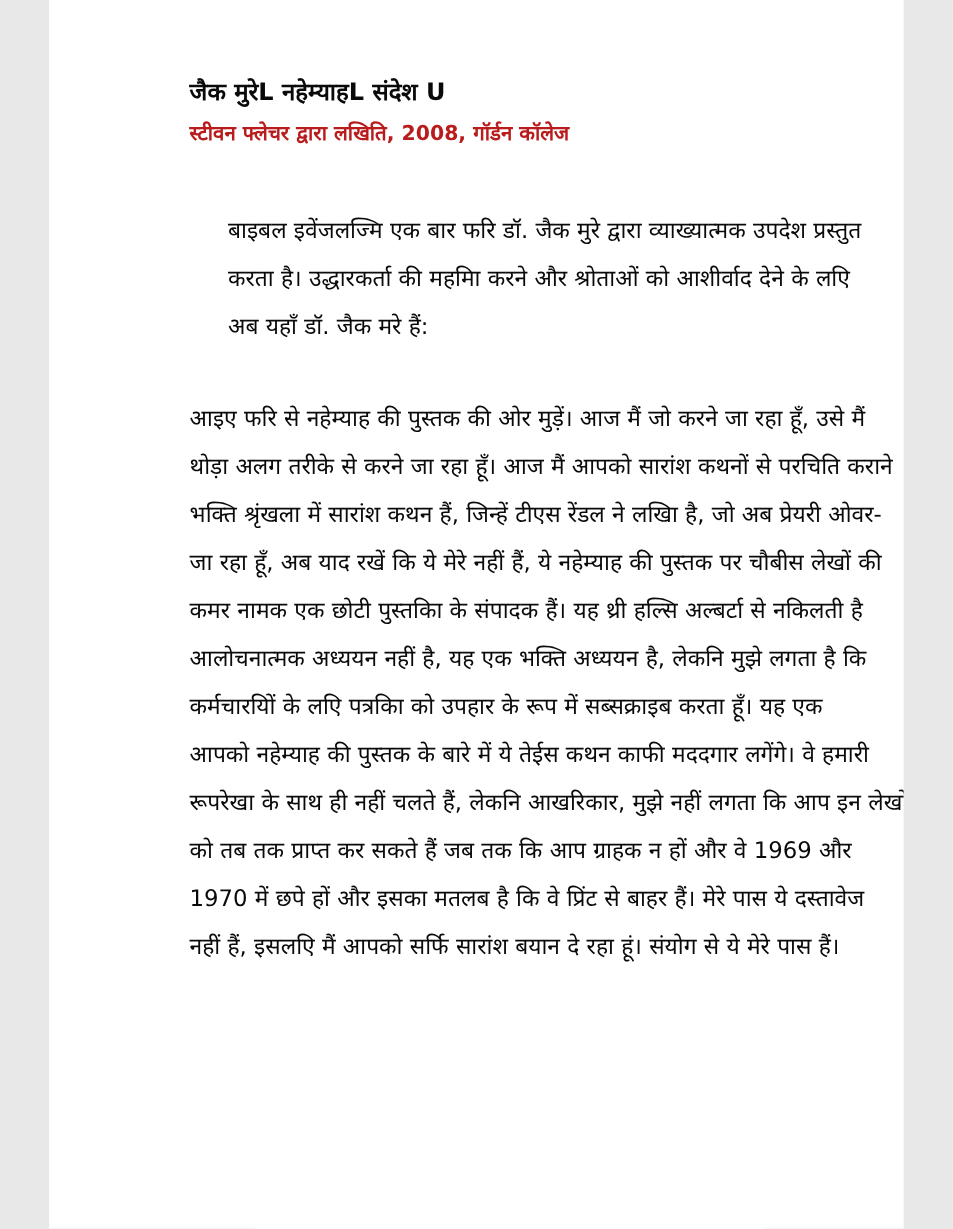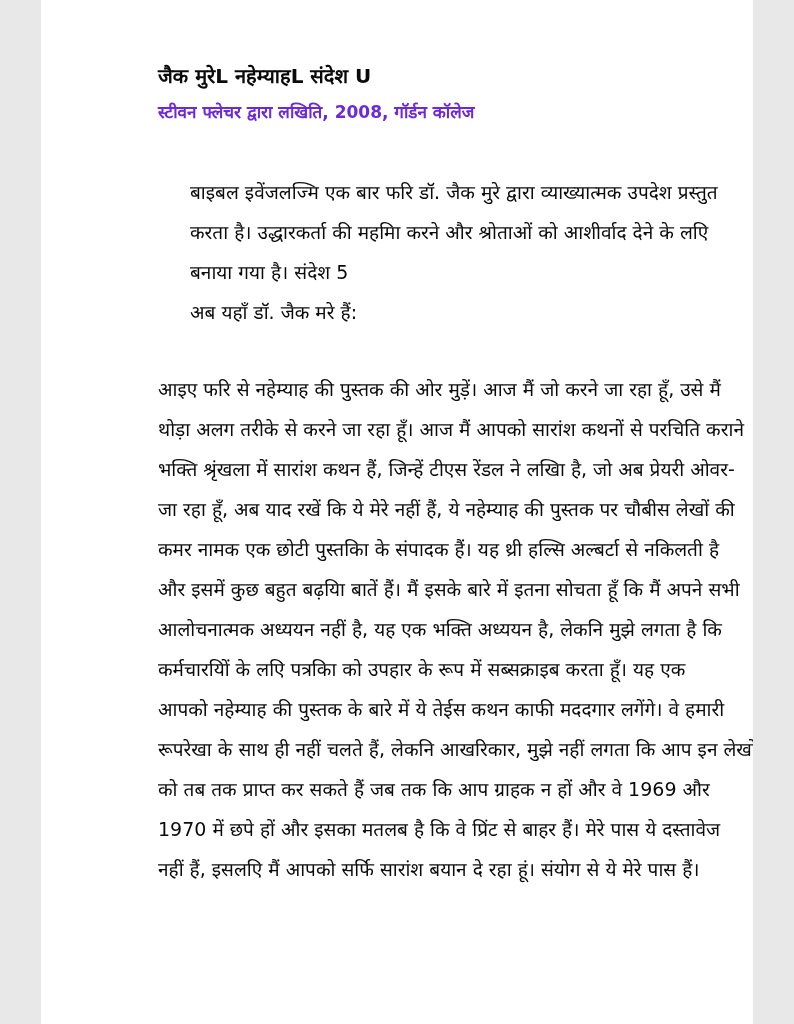--- a/index.html
+++ b/index.html
@@ -29,21 +29,21 @@
     font-weight: 700;
     line-height: 28px;
     margin: 0;
     color: #0a0a0a;
   }
   .doc-byline {
     font-size: 17px;
     font-weight: 700;
     line-height: 24px;
     margin: 10px 0 0 0;
-    color: #6d28d9;
+    color: #b91c1c;
   }
   .intro-paragraph {
     margin-top: 48px;
     margin-left: 32px;
   }
   .body-paragraph {
     margin-top: 37px;
   }
   .text-line {
     font-size: 19px;
@@ -55,30 +55,28 @@
 </head>
 <body>
 
 <div class="page">
   <div class="content">
     <h1 class="doc-title">जैक मुरेL नहेम्याहL संदेश U</h1>
     <h2 class="doc-byline">स्टीवन फ्लेचर द्वारा लखिति, 2008, गॉर्डन कॉलेज</h2>
     <div class="intro-paragraph">
         <div class="text-line">बाइबल इवेंजलज्मि एक बार फरि डॉ. जैक मुरे द्वारा व्याख्यात्मक उपदेश प्रस्तुत</div>
         <div class="text-line">करता है। उद्धारकर्ता की महमिा करने और श्रोताओं को आशीर्वाद देने के लएि</div>
-        <div class="text-line">बनाया गया है। संदेश 5</div>
         <div class="text-line">अब यहाँ डॉ. जैक मरे हैं:</div>
       </div>
     <div class="body-paragraph">
         <div class="text-line">आइए फरि से नहेम्याह की पुस्तक की ओर मुड़ें। आज मैं जो करने जा रहा हूँ, उसे मैं</div>
         <div class="text-line">थोड़ा अलग तरीके से करने जा रहा हूँ। आज मैं आपको सारांश कथनों से परचिति कराने</div>
         <div class="text-line">भक्ति श्रृंखला में सारांश कथन हैं, जिन्हें टीएस रेंडल ने लखिा है, जो अब प्रेयरी ओवर-</div>
         <div class="text-line">जा रहा हूँ, अब याद रखें कि ये मेरे नहीं हैं, ये नहेम्याह की पुस्तक पर चौबीस लेखों की</div>
         <div class="text-line">कमर नामक एक छोटी पुस्तकिा के संपादक हैं। यह थ्री हल्सि अल्बर्टा से नकिलती है</div>
-        <div class="text-line">और इसमें कुछ बहुत बढ़यिा बातें हैं। मैं इसके बारे में इतना सोचता हूँ कि मैं अपने सभी</div>
         <div class="text-line">आलोचनात्मक अध्ययन नहीं है, यह एक भक्ति अध्ययन है, लेकनि मुझे लगता है कि</div>
         <div class="text-line">कर्मचारयिों के लएि पत्रकिा को उपहार के रूप में सब्सक्राइब करता हूँ। यह एक</div>
         <div class="text-line">आपको नहेम्याह की पुस्तक के बारे में ये तेईस कथन काफी मददगार लगेंगे। वे हमारी</div>
         <div class="text-line">रूपरेखा के साथ ही नहीं चलते हैं, लेकनि आखरिकार, मुझे नहीं लगता कि आप इन लेखों</div>
         <div class="text-line">को तब तक प्राप्त कर सकते हैं जब तक कि आप ग्राहक न हों और वे 1969 और</div>
         <div class="text-line">1970 में छपे हों और इसका मतलब है कि वे प्रिंट से बाहर हैं। मेरे पास ये दस्तावेज</div>
         <div class="text-line">नहीं हैं, इसलएि मैं आपको सर्फि सारांश बयान दे रहा हूं। संयोग से ये मेरे पास हैं।</div>
       </div>
   </div>
 </div>

